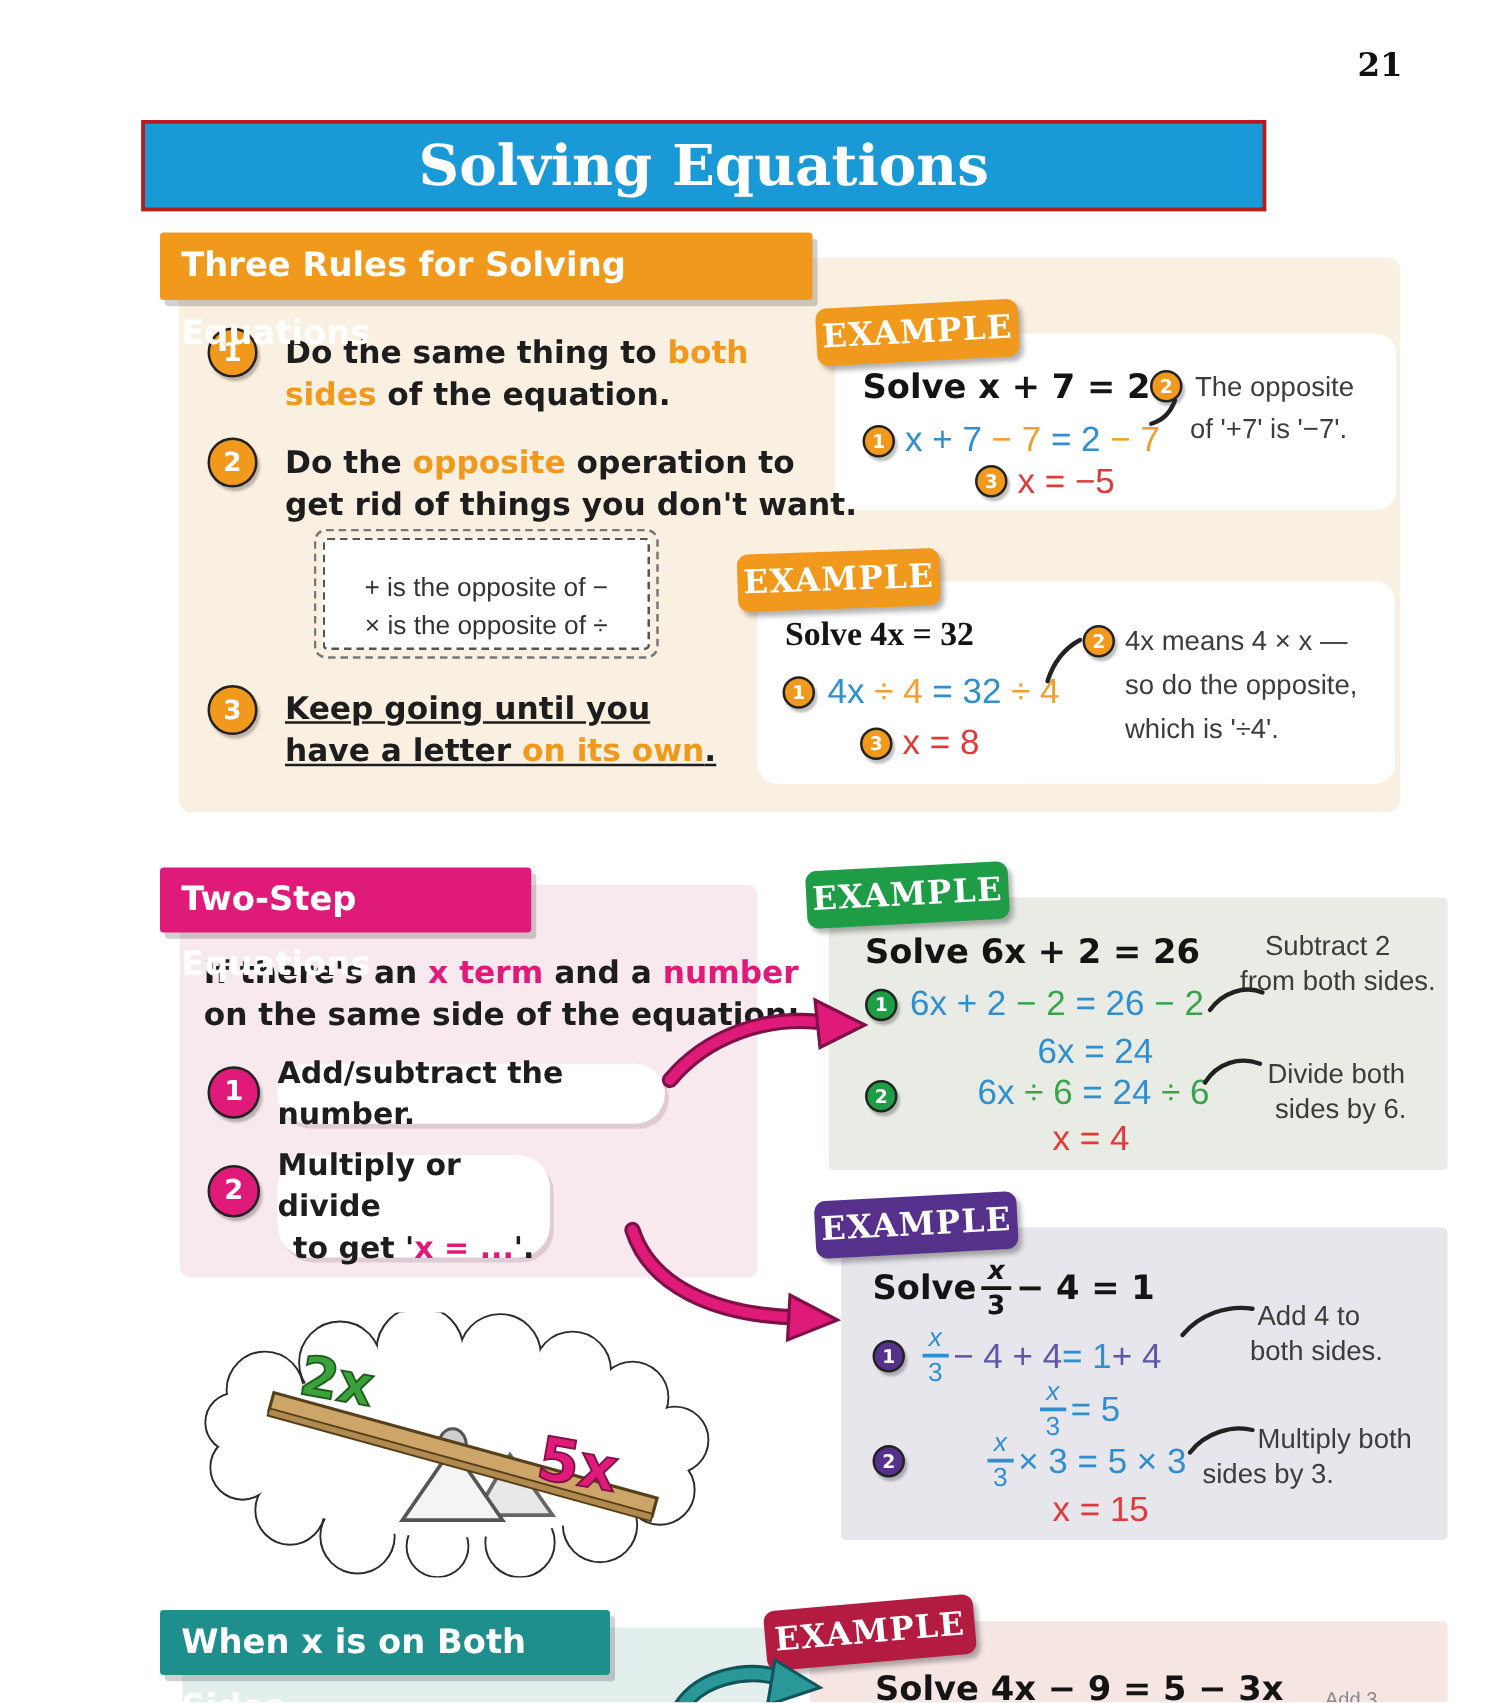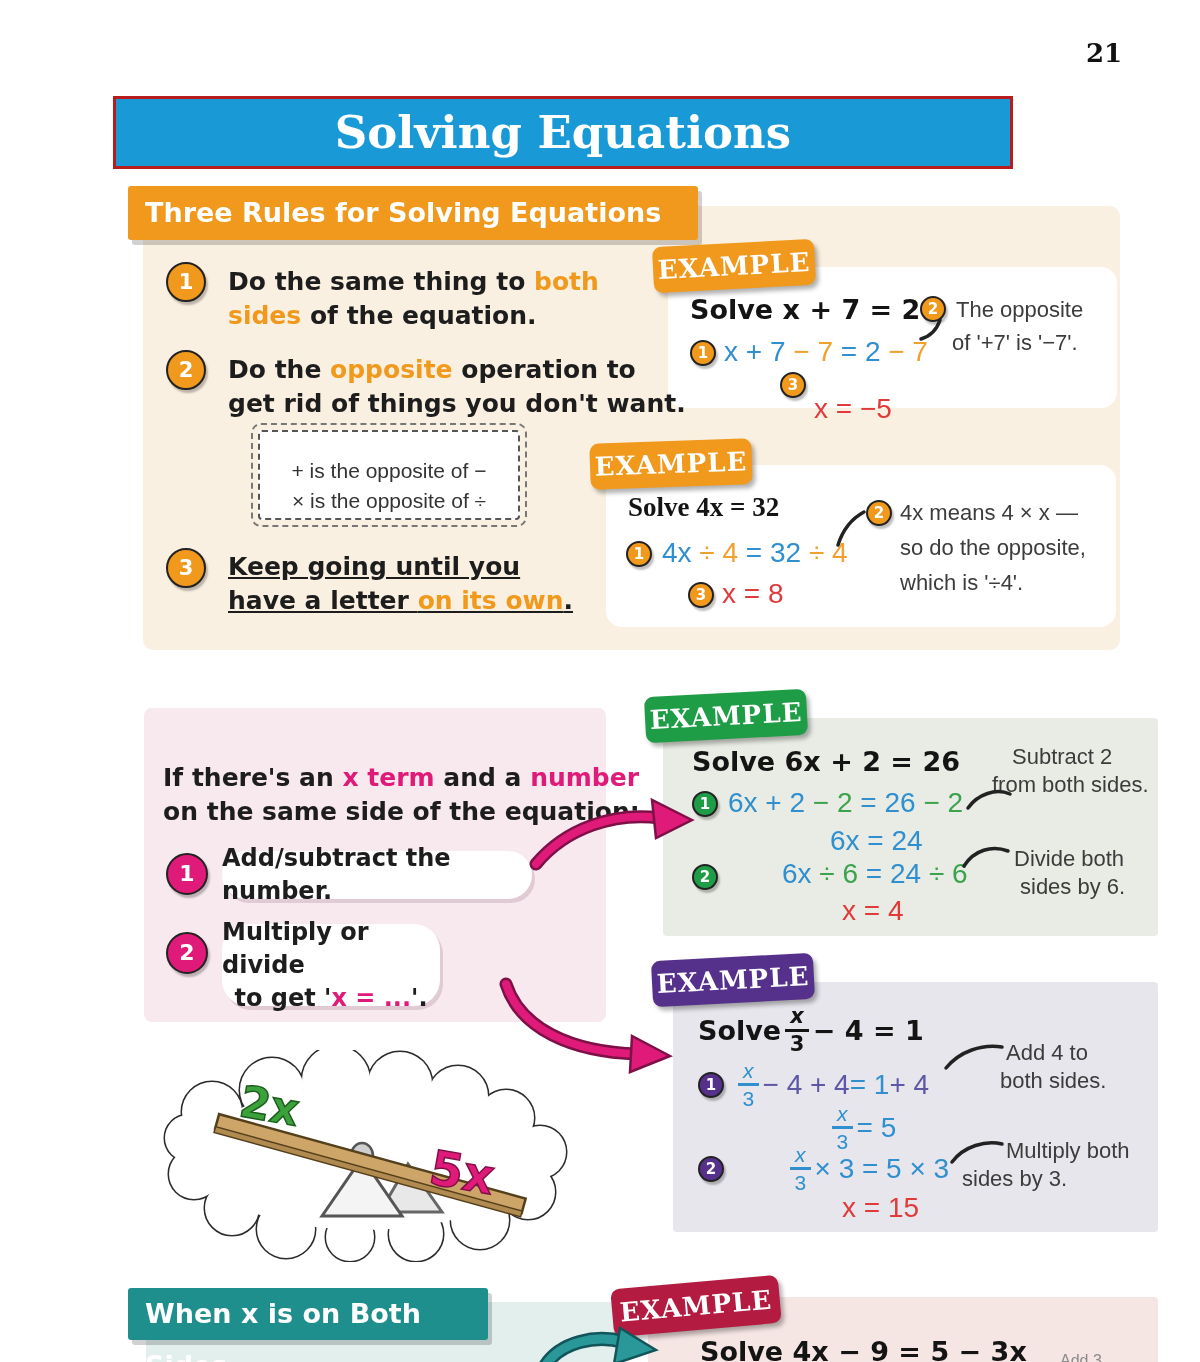--- a/index.html
+++ b/index.html
@@ -9,21 +9,21 @@
 
   .pagenum{left:1086px;top:38px;font-family:"DejaVu Serif",serif;font-weight:700;font-size:26px;color:#111;}
 
   .banner{left:113px;top:96px;width:900px;height:73px;background:var(--banner_blue);
           border:3px solid #b91c1c;box-sizing:border-box;z-index:10;}
   .banner span{display:block;text-align:center;line-height:67px;color:#fff;
           font-family:"DejaVu Serif",serif;font-weight:700;font-size:45px;}
 
   .sec-h{z-index:12;color:#fff;font-weight:700;font-size:27px;border-radius:3px;
          box-shadow:4px 5px 0 rgba(0,0,0,0.18);padding-left:17px;box-sizing:border-box;}
-  .h-orange{left:128px;top:186px;width:570px;height:54px;line-height:54px;background:var(--orange);}
+  .h-orange{left:128px;top:186px;width:522px;height:54px;line-height:54px;background:var(--orange);}
   .h-magenta{left:128px;top:694px;width:297px;height:52px;line-height:52px;background:var(--magenta);}
   .h-teal{left:128px;top:1288px;width:360px;height:52px;line-height:52px;background:var(--teal);}
 
   .panel{z-index:1;}
   .p-cream{left:143px;top:206px;width:977px;height:444px;background:var(--cream);border-radius:10px;}
   .p-pink{left:144px;top:708px;width:462px;height:314px;background:var(--pink_bg);border-radius:8px;}
   .p-green{left:663px;top:718px;width:495px;height:218px;background:var(--green_bg);border-radius:4px;z-index:3;}
   .p-purple{left:673px;top:982px;width:485px;height:250px;background:var(--purple_bg);border-radius:4px;z-index:3;}
   .p-tealbg{left:146px;top:1302px;width:474px;height:70px;background:var(--teal_bg);border-radius:6px;}
   .p-rose{left:648px;top:1297px;width:510px;height:75px;background:var(--rose_bg);border-radius:4px;z-index:3;}
@@ -125,37 +125,40 @@
   <div class="abs badge bd-o1">EXAMPLE</div>
   <div class="abs solve" style="left:690px;top:294px;">Solve x + 7 = 2</div>
   <div class="abs numc nc-sm" style="left:920px;top:296px;">2</div>
   <div class="abs hand" style="left:956px;top:297px;">The opposite</div>
   <div class="abs hand" style="left:952px;top:330px;">of '+7' is '−7'.</div>
   <div class="abs numc nc-sm" style="left:690px;top:340px;">1</div>
   <div class="abs eq" style="left:724px;top:336px;">
     <span class="c-b">x + 7 </span><span class="c-o">− 7 </span><span class="c-b">= 2 </span><span class="c-o">− 7</span>
   </div>
   <div class="abs numc nc-sm" style="left:780px;top:372px;">3</div>
-  <div class="abs eq c-r" style="left:814px;top:369px;margin-top:24px;">x = −5</div>
+  <div class="abs eq c-r" style="left:814px;top:369px;">x = −5</div>
 
   <div class="abs whitebox wb2"></div>
   <div class="abs badge bd-o2">EXAMPLE</div>
   <div class="abs solve" style="left:628px;top:492px;font-family:Liberation Serif, serif;">Solve 4x = 32</div>
   <div class="abs numc nc-sm" style="left:866px;top:500px;">2</div>
   <div class="abs hand" style="left:900px;top:500px;">4x means 4 × x —</div>
   <div class="abs hand" style="left:900px;top:535px;">so do the opposite,</div>
   <div class="abs hand" style="left:900px;top:570px;">which is '÷4'.</div>
   <div class="abs numc nc-sm" style="left:626px;top:541px;">1</div>
   <div class="abs eq" style="left:662px;top:537px;">
     <span class="c-b">4x </span><span class="c-o">÷ 4 </span><span class="c-b">= 32 </span><span class="c-o">÷ 4</span>
   </div>
   <div class="abs numc nc-sm" style="left:688px;top:582px;">3</div>
   <div class="abs eq c-r" style="left:722px;top:578px;">x = 8</div>
 
   <div class="abs panel p-pink"></div>
+  <div class="abs sec-h h-magenta">
+    <span>Two-Step Equations</span>
+  </div>
 
   <div class="abs rule" style="left:163px;top:761px;">
     <div><span>If there's an </span><span class="hl-m">x term</span><span> and a </span><span class="hl-m">number</span></div>
     <div><span>on the same side of the equation:</span></div>
   </div>
 
   <div class="abs numc nc-mag" style="left:166px;top:853px;">1</div>
   <div class="abs pill" style="left:222px;top:851px;width:310px;height:48px;">
     <div>Add/subtract the number.</div>
   </div>

